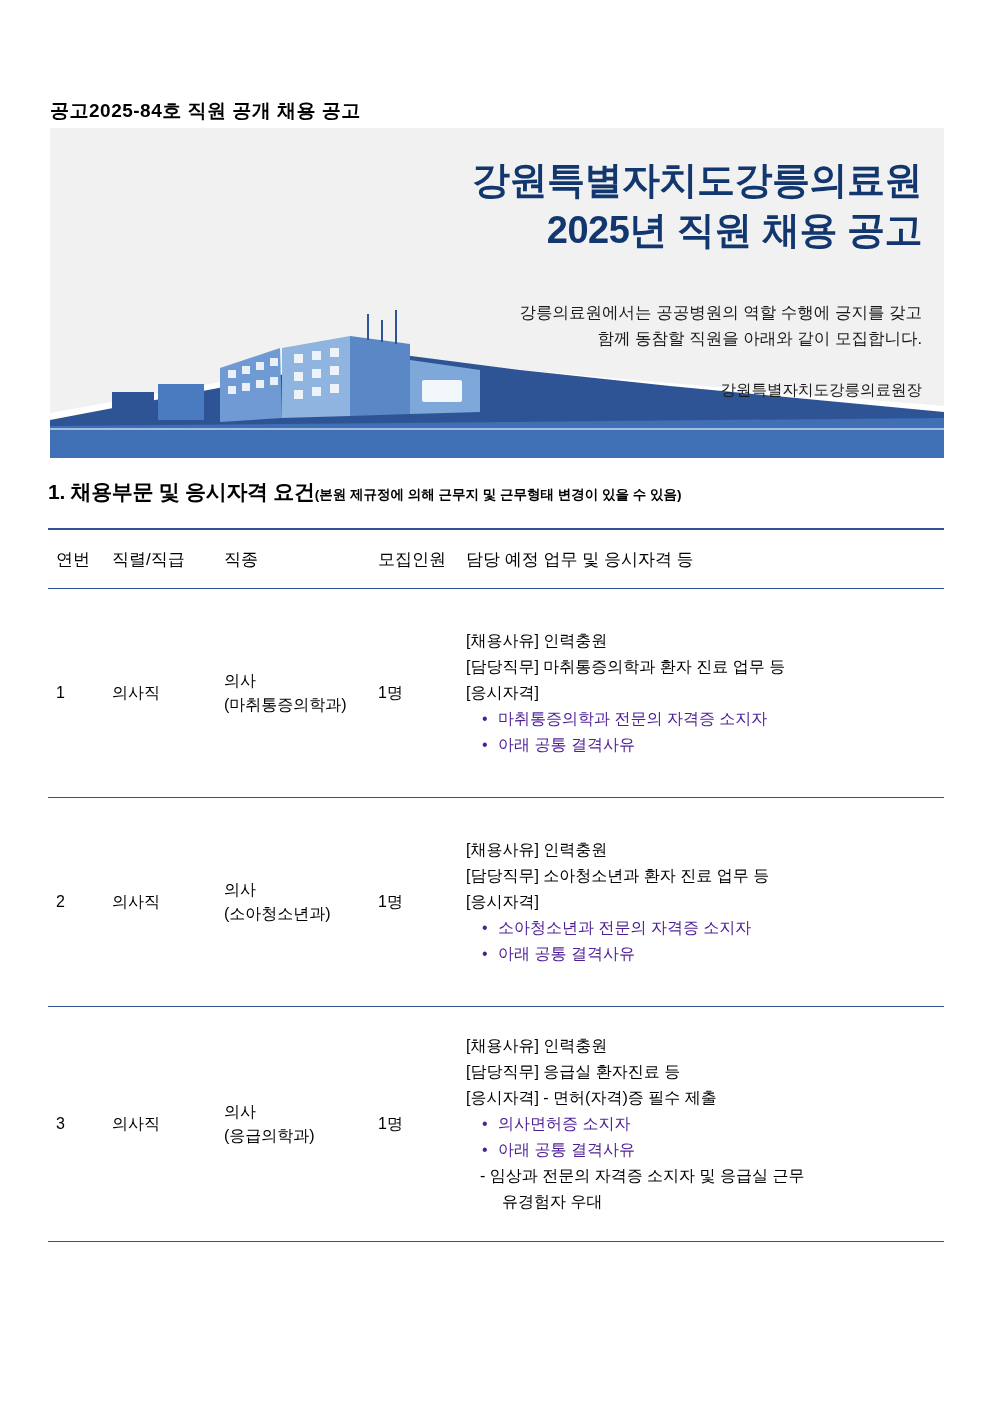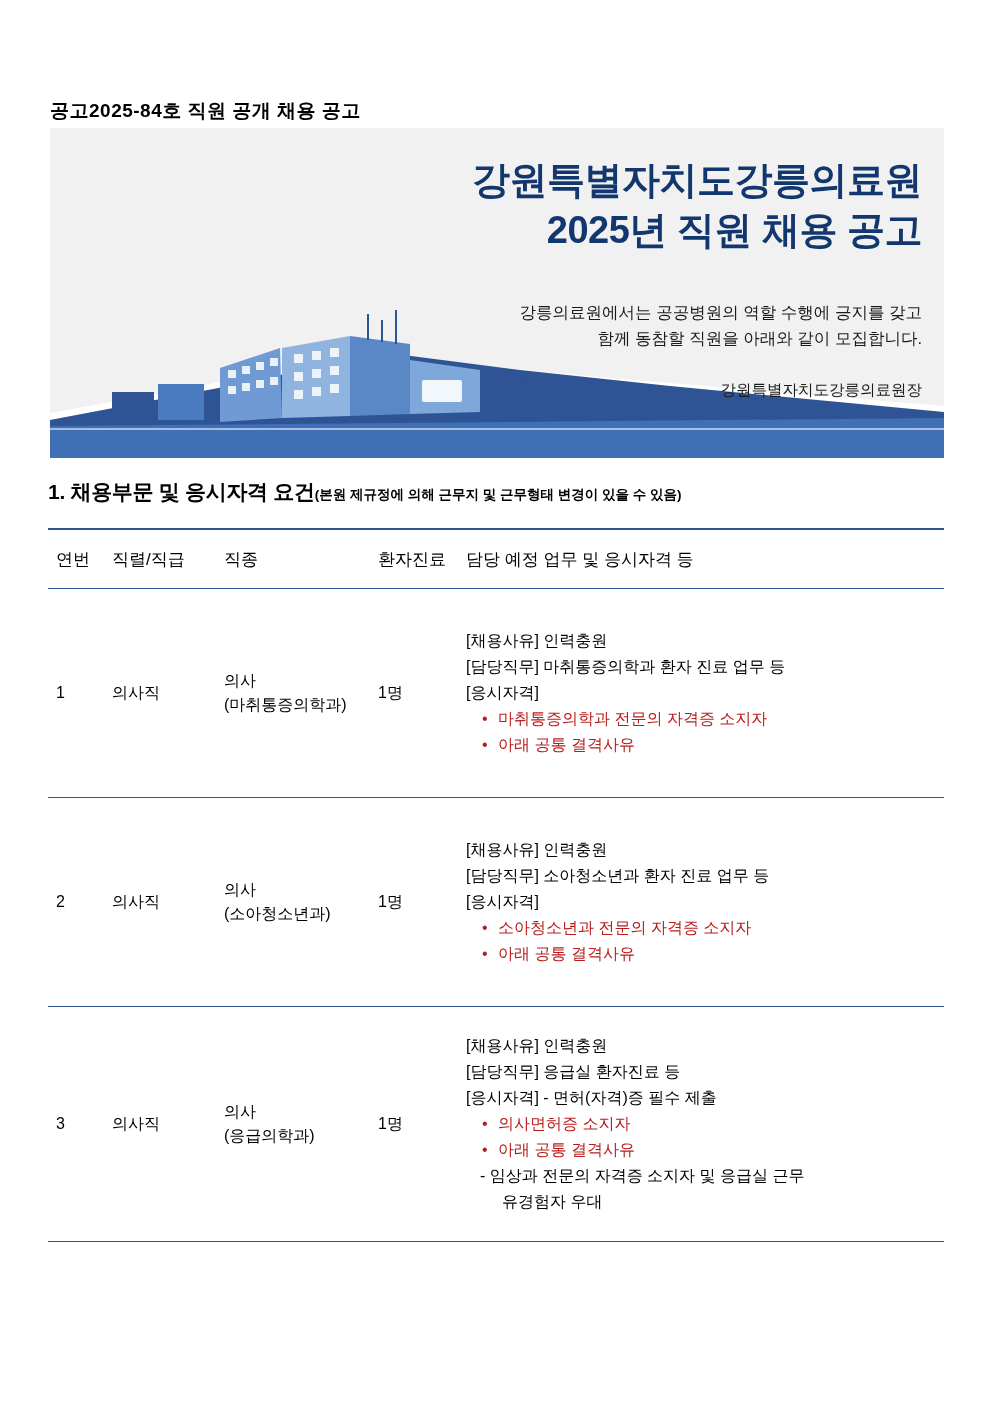--- a/index.html
+++ b/index.html
@@ -139,21 +139,21 @@
     vertical-align: top;
     padding: 14px 6px 14px 10px;
     font-size: 16px;
     line-height: 1.62;
   }
   td.jobtype {
     line-height: 1.5;
     white-space: pre-line;
   }
   .desc .blue {
-    color: #b91c1c;
+    color: #4c1d95;
   }
   .desc .bullet-line {
     padding-left: 16px;
     text-indent: 0;
   }
   .desc .bullet-line .dot {
     display: inline-block;
     width: 16px;
   }
   .desc .dash-line {
@@ -235,21 +235,21 @@
         <col class="col-rank">
         <col class="col-job">
         <col class="col-count">
         <col class="col-desc">
     </colgroup>
     <thead>
       <tr>
         <th>연번</th>
         <th>직렬/직급</th>
         <th>직종</th>
-        <th>환자진료</th>
+        <th>모집인원</th>
         <th>담당 예정 업무 및 응시자격 등</th>
       </tr>
     </thead>
     <tbody>
       <tr class="row-tall">
         <td>1</td>
         <td>의사직</td>
         <td class="jobtype">의사
 (마취통증의학과)</td>
         <td>1명</td>

